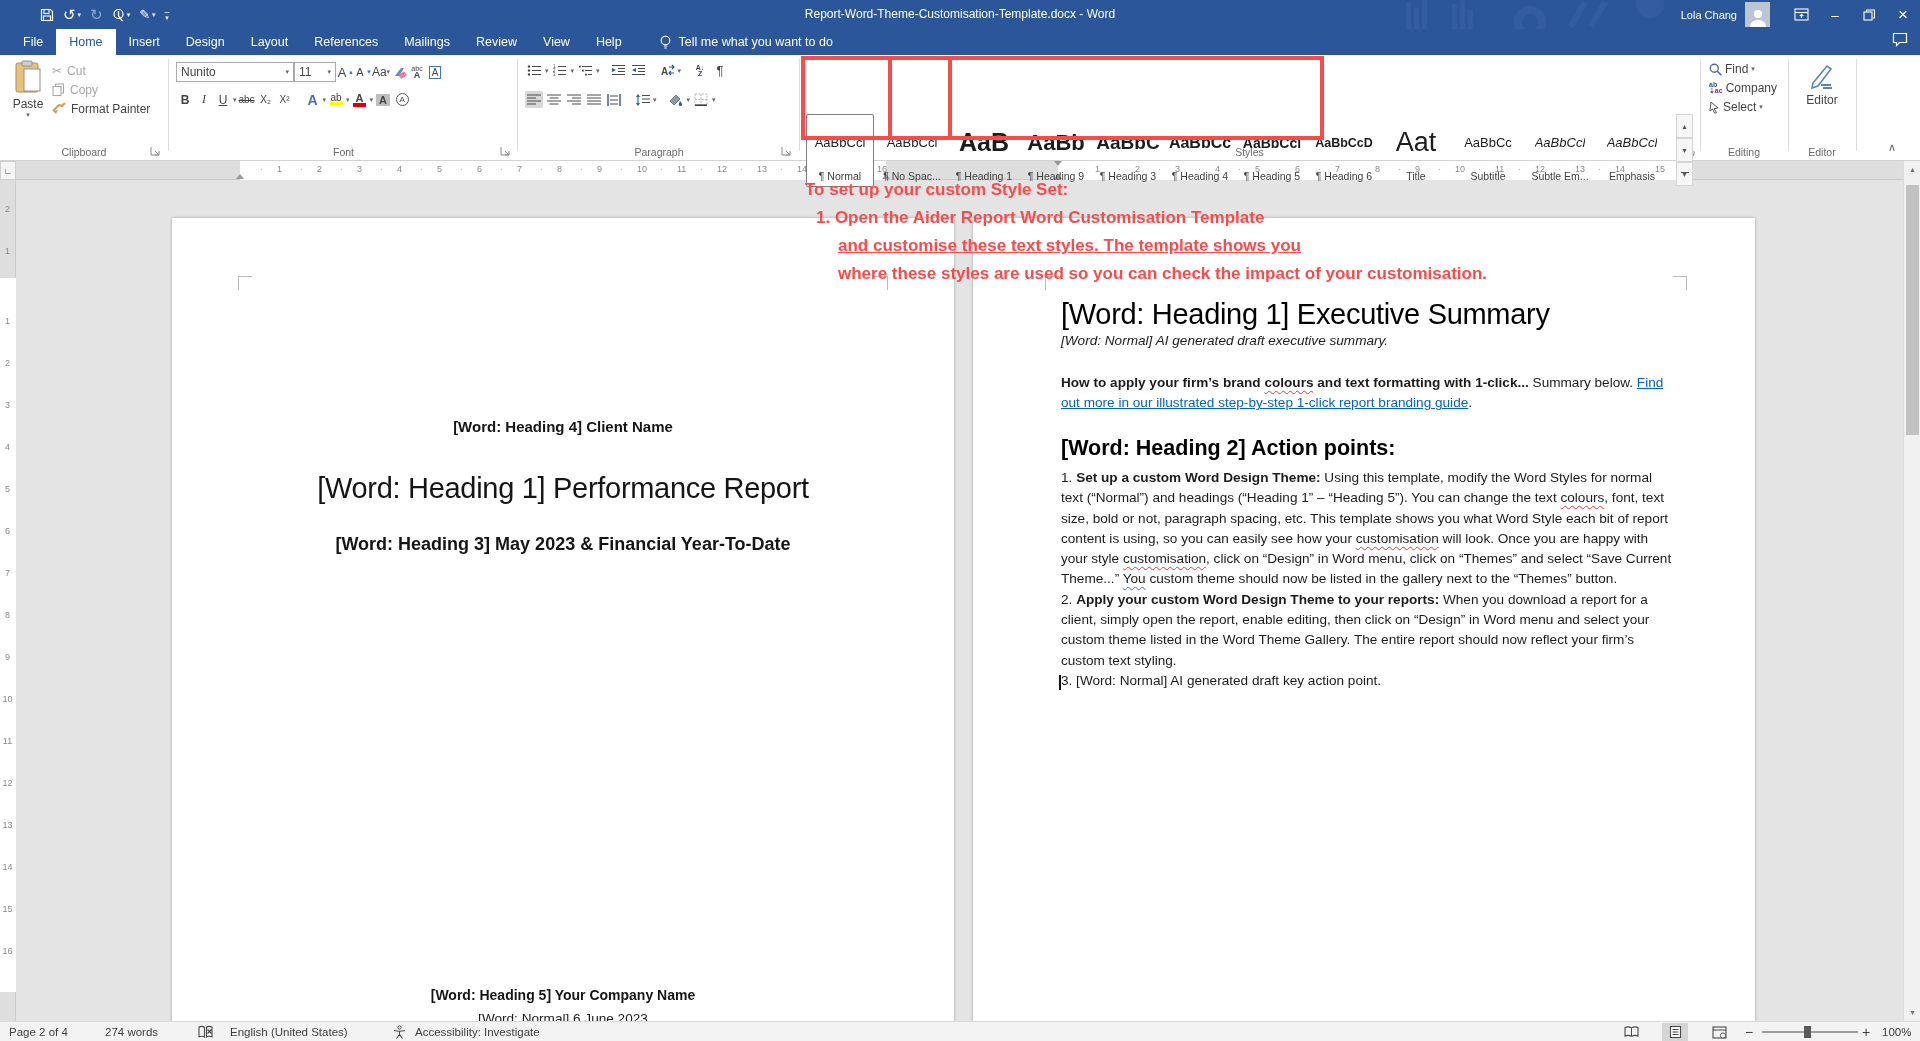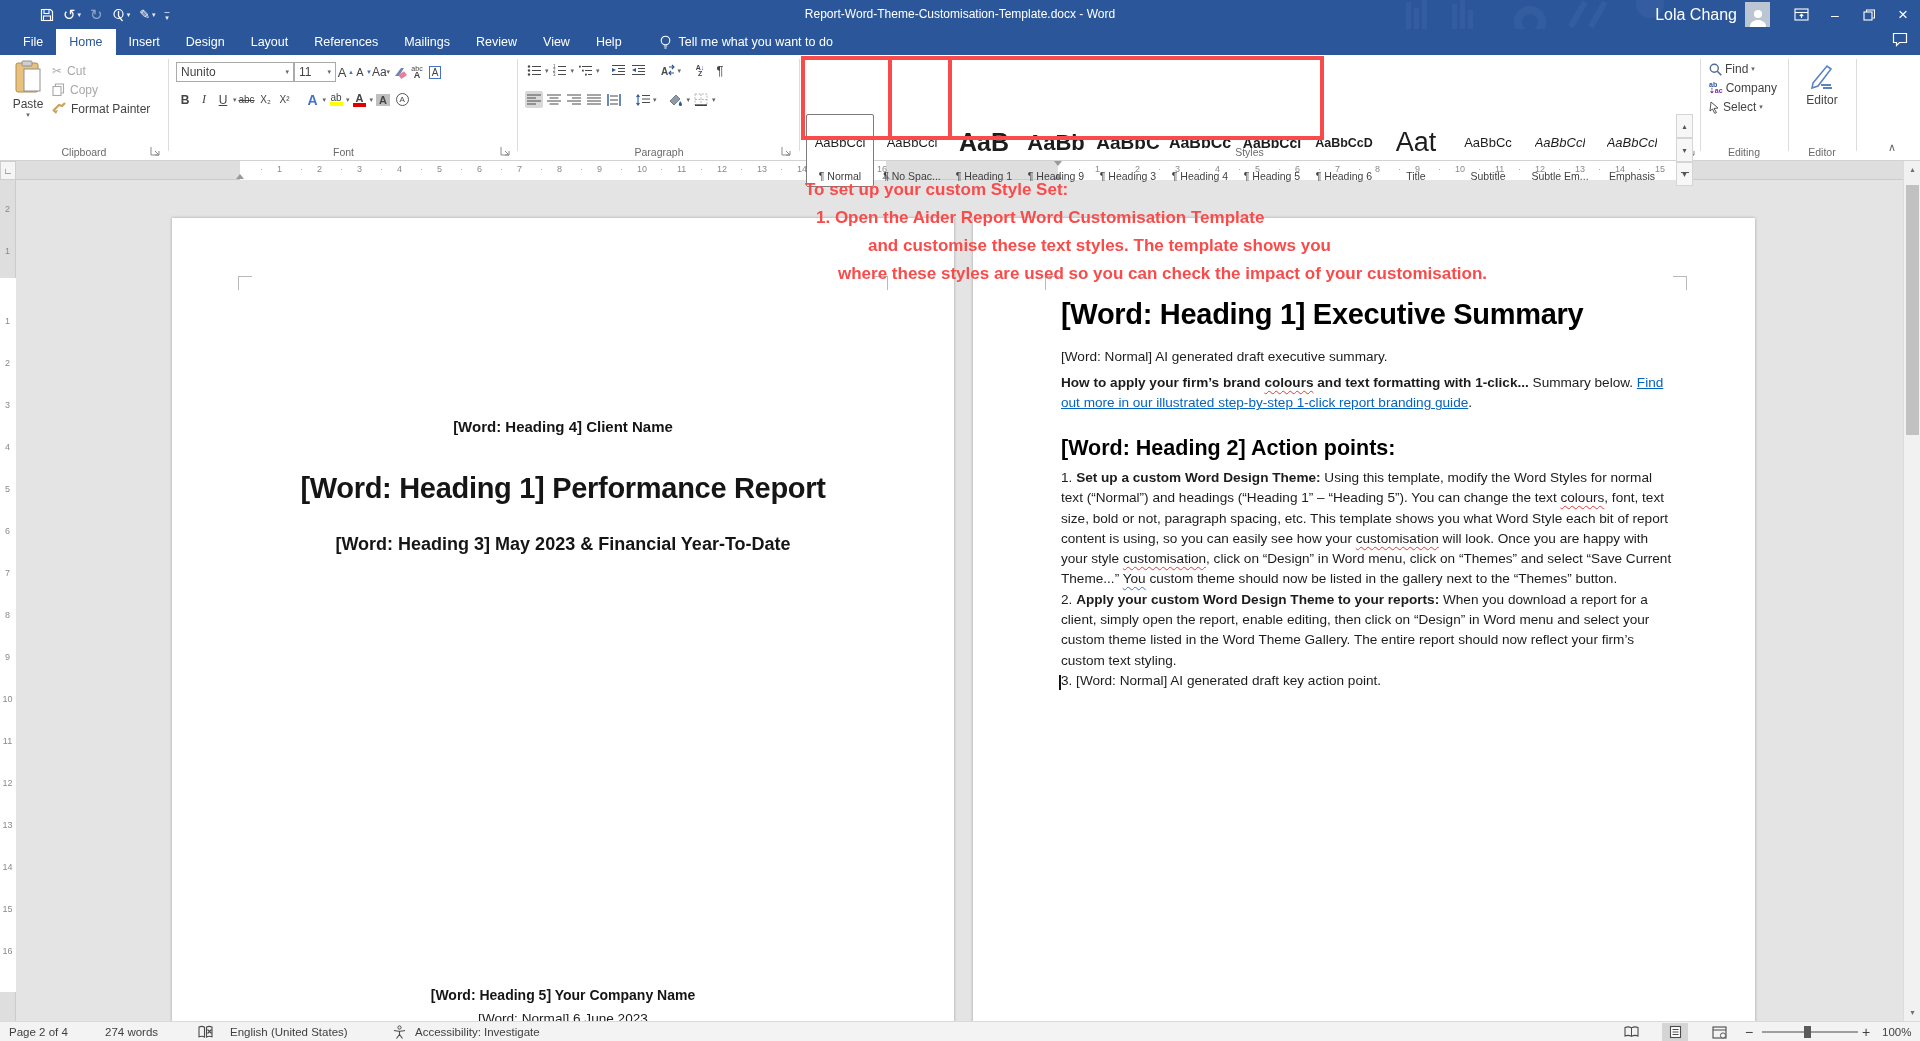--- a/index.html
+++ b/index.html
@@ -8,21 +8,21 @@
   .abs { position:absolute; }
 
   
   #titlebar { position:absolute; left:0; top:0; width:1920px; height:29px; background:#2b579a; color:#fff; z-index:30; }
   #qat { position:absolute; left:40px; top:0; height:29px; display:flex; align-items:center; gap:9px; }
   .qat-btn { display:flex; align-items:center; color:#fff; font-size:13px; cursor:default; }
   .qat-caret { font-size:7px; margin-left:2px; opacity:.9; }
   .disabled { opacity:.45; }
   #title-text { position:absolute; left:0; right:0; top:0; height:29px; text-align:center; line-height:29px; font-size:12px; color:#fff; }
   #tb-right { position:absolute; right:0; top:0; height:29px; display:flex; align-items:center; }
-  #user-name { font-size:16px; margin-right:8px; }
+  #user-name { font-size:11px; margin-right:8px; }
   #avatar { width:25px; height:25px; background:#bcc6d3; display:flex; align-items:flex-end; justify-content:center; overflow:hidden; margin-right:14px; }
   .winbtn { width:34px; height:29px; display:flex; align-items:center; justify-content:center; font-size:14px; }
   .deco { position:absolute; top:0; height:29px; opacity:.5; }
 
   
   #tabrow { position:absolute; left:0; top:29px; width:1920px; height:26px; background:#2b579a; display:flex; align-items:flex-end; z-index:29; }
   .tab { padding:0 13px; height:26px; line-height:26px; color:#fff; font-size:12.5px; }
   .tab.active { background:#fff; color:#2b579a; }
   #tellme { display:flex; align-items:center; gap:7px; color:#fff; font-size:12.5px; margin-left:24px; height:26px; }
   #tab-bubble { position:absolute; right:12px; top:3px; }
@@ -75,21 +75,21 @@
   .vseg { position:absolute; left:0; width:16px; background:#fff; }
   .vnum { position:absolute; left:0; width:15px; text-align:center; font-size:9px; color:#8a8a8a; }
 
   #doc-clip { position:absolute; left:16px; top:180px; width:1887px; height:841px; overflow:hidden; background:#e4e4e4; }
   .page { position:absolute; top:38px; width:782px; height:1100px; background:#fff; box-shadow:0 0 3px rgba(0,0,0,.28); }
   .cmark { position:absolute; width:14px; height:14px; border:0 solid #b9b9b9; }
   .cm-tl { border-left-width:1px; border-top-width:1px; }
   .cm-tr { border-right-width:1px; border-top-width:1px; }
 
   .doc-center { position:absolute; left:0; width:100%; text-align:center; color:#151515; }
-  .h1t { font-size:29px; font-weight:bold; letter-spacing:-.3px; }
+  .h1t { font-size:29px; font-weight:normal; letter-spacing:-.3px; }
   .h2t { font-size:21.5px; font-weight:bold; }
   .h3t { font-size:18px; font-weight:bold; }
   .h4t { font-size:15px; font-weight:bold; }
   .h5t { font-size:14px; font-weight:bold; }
   .bodyt { font-size:13.6px; line-height:20.3px; color:#1c1c1c; }
   .lnk { color:#0563c1; text-decoration:underline; }
   .sqr { text-decoration:underline; text-decoration-style:wavy; text-decoration-color:#e03b3b; text-decoration-thickness:1px; text-underline-offset:3px; }
   .sqb { text-decoration:underline; text-decoration-style:wavy; text-decoration-color:#3e6fd0; text-decoration-thickness:1px; text-underline-offset:3px; }
   #caret { position:absolute; width:1.5px; height:15px; background:#111; }
 
@@ -701,35 +701,35 @@
     <div class="doc-center h1t" style="top:254px;">[Word: Heading 1] Performance Report</div>
     <div class="doc-center h3t" style="top:316px;">[Word: Heading 3] May 2023 &amp; Financial Year-To-Date</div>
     <div class="doc-center h5t" style="top:769px;">[Word: Heading 5] Your Company Name</div>
     <div class="doc-center bodyt" style="top:791px;">[Word: Normal] 6 June 2023</div>
   </div>
 
   <div class="page" style="left:957px;">
     <div class="cmark cm-tl" style="left:72px; top:58px;"></div>
     <div class="cmark cm-tr" style="left:700px; top:58px;"></div>
     <div class="abs h1t" style="left:88px; top:80px;">[Word: Heading 1] Executive Summary</div>
-    <div class="abs bodyt" style="left:88px; top:129px; width:614px;">[Word: Normal] AI generated draft executive summary.</div>
+    <div class="abs bodyt" style="left:88px; top:113px; width:614px;font-style:italic;">[Word: Normal] AI generated draft executive summary.</div>
     <div class="abs bodyt" style="left:88px; top:155px; width:614px;" id="lead-para"><span style="font-weight: bold;">How to apply your firm’s brand </span><span class="sqr" style="font-weight: bold;">colours</span><span style="font-weight: bold;"> and text formatting with 1-click...</span><span> Summary below. </span><span class="lnk">Find out more in our illustrated step-by-step 1-click report branding guide</span><span>.</span></div>
     <div class="abs h2t" style="left:88px; top:218px;">[Word: Heading 2] Action points:</div>
     <div class="abs" style="left:88px; top:250px; width:616px;" id="body-paras">
         <div class="bodyt"><span>1. </span><span style="font-weight: bold;">Set up a custom Word Design Theme:</span><span> Using this template, modify the Word Styles for normal text (“Normal”) and headings (“Heading 1” – “Heading 5”). You can change the text </span><span class="sqr">colours</span><span>, font, text size, bold or not, paragraph spacing, etc. This template shows you what Word Style each bit of report content is using, so you can easily see how your </span><span class="sqr">customisation</span><span> will look. Once you are happy with your style </span><span class="sqr">customisation</span><span>, click on “Design” in Word menu, click on “Themes” and select “Save Current Theme...” </span><span class="sqb">You</span><span> custom theme should now be listed in the gallery next to the “Themes” button.</span></div>
         <div class="bodyt"><span>2. </span><span style="font-weight: bold;">Apply your custom Word Design Theme to your reports:</span><span> When you download a report for a client, simply open the report, enable editing, then click on “Design” in Word menu and select your custom theme listed in the Word Theme Gallery. The entire report should now reflect your firm’s custom text styling.</span></div>
         <div class="bodyt"><span>3. [Word: Normal] AI generated draft key action point.</span></div>
       </div>
     <div id="caret" style="left:86px; top:457px;"></div>
   </div>
 </div>
 
 <div class="rednote" style="left:805px; top:180px;">To set up your custom Style Set:</div>
 <div class="rednote" style="left:816px; top:208px;">1. Open the Aider Report Word Customisation Template</div>
-<div class="rednote" style="left:868px; top:236px;">and customise these text styles. The template shows you</div>
+<div class="rednote" style="left:838px; top:236px;text-decoration:underline;">and customise these text styles. The template shows you</div>
 <div class="rednote" style="left:838px; top:264px;">where these styles are used so you can check the impact of your customisation.</div>
 
 <div id="scrollbar">
   <div class="sb-arrow" style="top:0;">▴</div>
   <div id="sb-thumb"></div>
   <div class="sb-arrow" style="bottom:0;">▾</div>
 </div>
 
 <div id="statusbar">
   <span class="st" style="left:9px;">Page 2 of 4</span>

